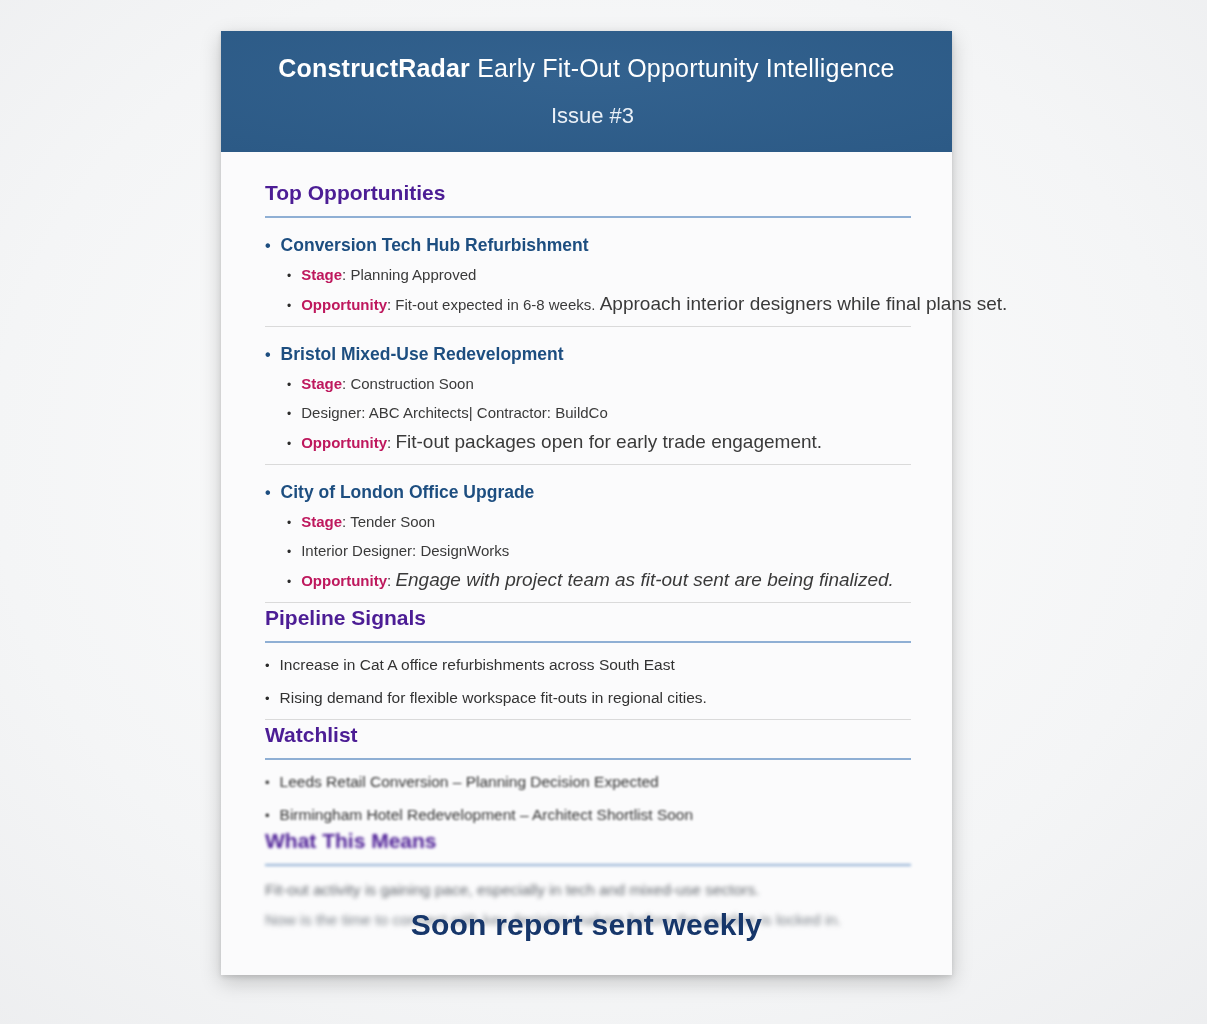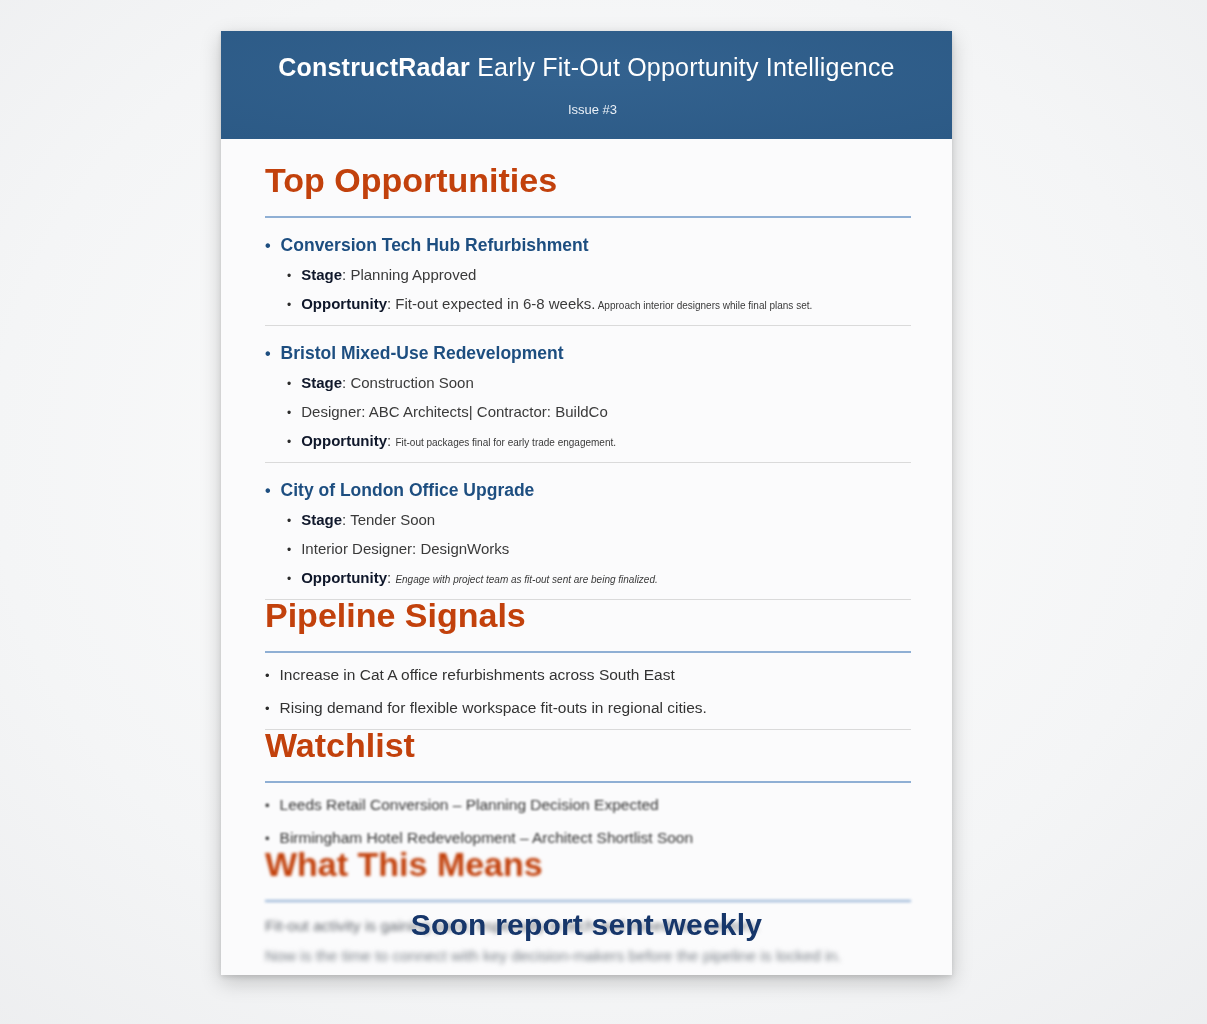--- a/index.html
+++ b/index.html
@@ -12,57 +12,57 @@
   }
   .page {
     position: absolute;
     left: 221px; top: 31px;
     width: 731px; height: 944px;
     background: #fbfbfc;
     box-shadow: 0 7px 20px rgba(0,0,0,.20), 0 2px 5px rgba(0,0,0,.12);
   }
   
   .masthead {
-    height: 108px;
+    height: 121px;
     background: radial-gradient(130% 150% at 50% 38%, #33628f 0%, #2c5a86 55%, #26507b 100%);
     color: #ffffff;
     display: flex; flex-direction: column; justify-content: center; align-items: center;
     gap: 20px;
     text-align: center;
   }
   .mast-line1 { font-size: 25px; letter-spacing: .2px; white-space: nowrap; }
   .brand { font-weight: bold; }
   .mast-title { font-weight: normal; }
-  .issue { font-size: 13px; color: #eaf0f7; margin-left: 12px; }
+  .issue { font-size: 22px; color: #eaf0f7; margin-left: 12px; }
   
   .content { padding: 26px 41px 0 44px; }
   h2.section {
-    font-size: 34px; font-weight: bold; color: #c2410c;
-    line-height: 30px; padding-bottom: 21px;
+    font-size: 21px; font-weight: bold; color: #4c1d95;
+    line-height: 30px; padding-bottom: 8px;
     border-bottom: 2px solid #8fafd4;
   }
   h2.mt { margin-top: 0; }
   .divider { border-top: 1px solid #dadada; margin-top: 10px; height: 1px; }
   
   .proj-title {
     display: flex; align-items: baseline;
     margin-top: 16px;
     font-size: 17.5px; font-weight: bold; color: #1d4e80;
     line-height: 22px;
   }
   .dot-main { margin-right: 10px; font-size: 16px; color: #1d4e80; }
   ul.details { list-style: none; margin-left: 22px; }
   ul.details li {
     display: flex; align-items: baseline;
     margin-top: 8px; font-size: 15px; color: #3a3a3a; line-height: 19px;
     white-space: nowrap;
   }
   .dot-sub { margin-right: 10px; font-size: 12px; color: #2a2a2a; }
-  b.lbl { color: #0f172a; }
-  .sm { font-size: 10px; }
+  b.lbl { color: #be185d; }
+  .sm { font-size: 19px; }
   i.sm { font-style: italic; }
   
   ul.bullets { list-style: none; margin-top: 6px; }
   ul.bullets li {
     display: flex; align-items: baseline;
     margin-top: 12px; font-size: 15.5px; color: #333333; line-height: 20px;
   }
   ul.bullets .dot-sub { font-size: 13px; }
   
   .wl-head   { filter: blur(0.5px); color: #2c5a88; }
@@ -119,21 +119,21 @@
       <li>
         <span class="dot-sub">•</span>
         <span><b class="lbl">Stage</b><span>: Construction Soon</span></span>
       </li>
       <li>
         <span class="dot-sub">•</span>
         <span><b class="lbl"></b><span>Designer: ABC Architects| Contractor: BuildCo</span></span>
       </li>
       <li>
         <span class="dot-sub">•</span>
-        <span><b class="lbl">Opportunity</b><span>: </span><span class="sm">Fit-out packages final for early trade engagement.</span></span>
+        <span><b class="lbl">Opportunity</b><span>: </span><span class="sm">Fit-out packages open for early trade engagement.</span></span>
       </li>
     </ul>
     <div class="divider"></div>
 
     <div class="proj-title">
       <span class="dot-main">•</span>
       <span>City of London Office Upgrade</span>
     </div>
     <ul class="details">
       <li>

